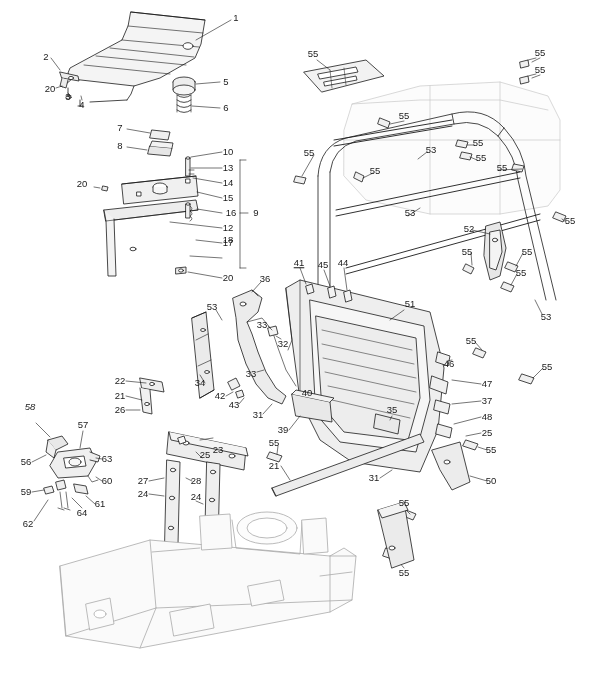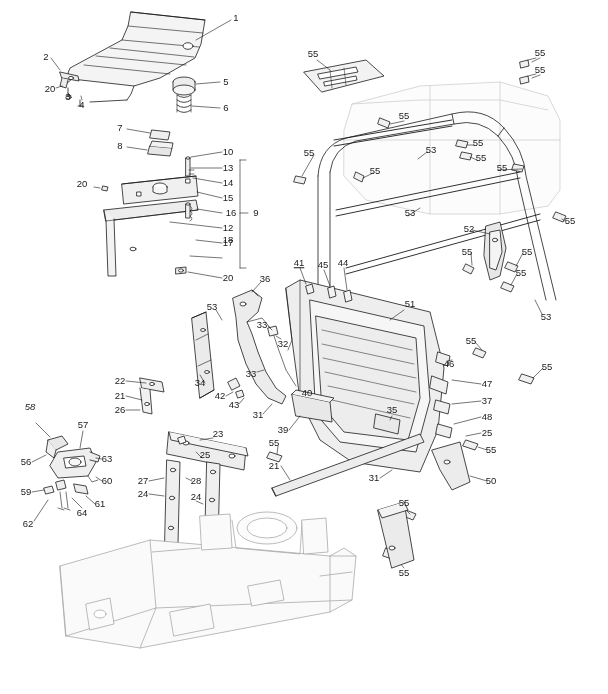--- a/index.html
+++ b/index.html
@@ -422,21 +422,21 @@
       <div class="callout" style="left: 392px; top: 410px;">35</div>
       <div class="callout" style="left: 283px; top: 430px;">39</div>
       <div class="callout" style="left: 487px; top: 433px;">25</div>
       <div class="callout" style="left: 274px; top: 443px;">55</div>
       <div class="callout" style="left: 491px; top: 450px;">55</div>
       <div class="callout" style="left: 274px; top: 466px;">21</div>
       <div class="callout" style="left: 374px; top: 478px;">31</div>
       <div class="callout" style="left: 491px; top: 481px;">50</div>
       <div class="callout" style="left: 404px; top: 503px;">55</div>
       <div class="callout" style="left: 404px; top: 573px;">55</div>
-      <div class="callout" style="left: 218px; top: 434px;">23</div>
+      <div class="callout" style="left: 218px; top: 450px;">23</div>
       <div class="callout" style="left: 205px; top: 455px;">25</div>
       <div class="callout" style="left: 196px; top: 481px;">28</div>
       <div class="callout" style="left: 143px; top: 481px;">27</div>
       <div class="callout" style="left: 143px; top: 494px;">24</div>
       <div class="callout" style="left: 196px; top: 497px;">24</div>
       <div class="callout" style="left: 30px; top: 407px; font-style: italic;">58</div>
       <div class="callout" style="left: 83px; top: 425px;">57</div>
       <div class="callout" style="left: 26px; top: 462px;">56</div>
       <div class="callout" style="left: 107px; top: 459px;">63</div>
       <div class="callout" style="left: 107px; top: 481px;">60</div>

